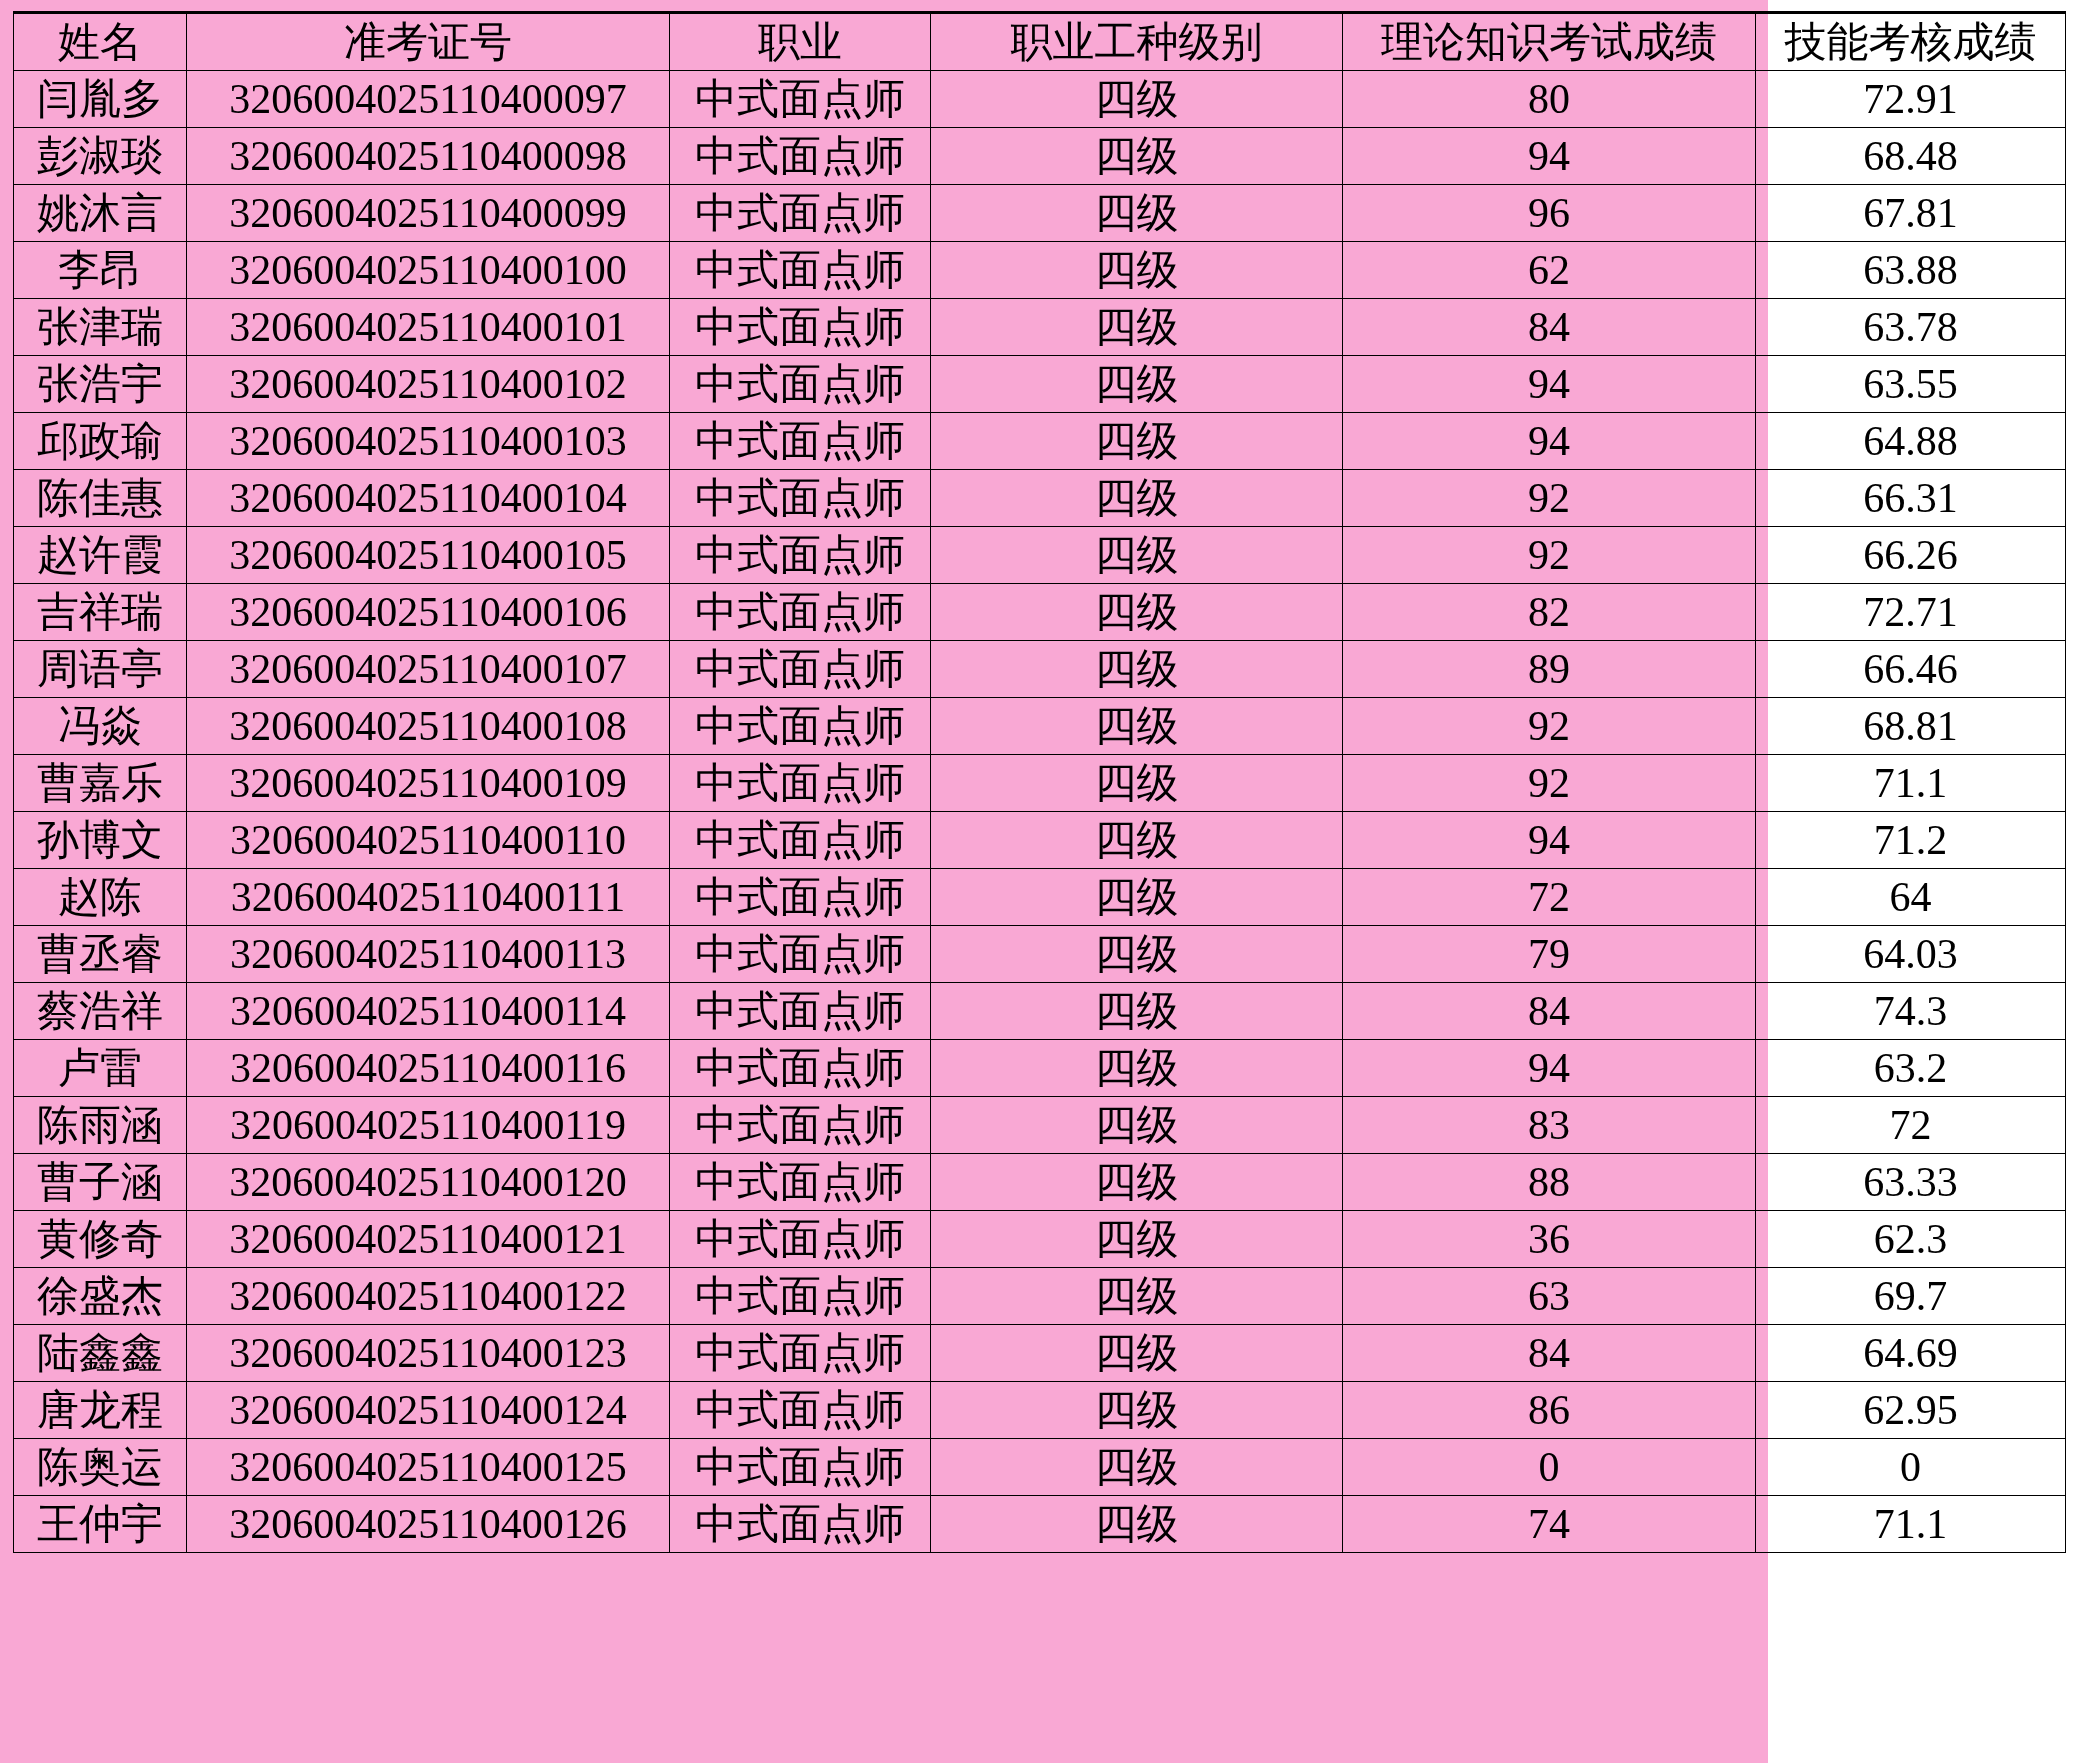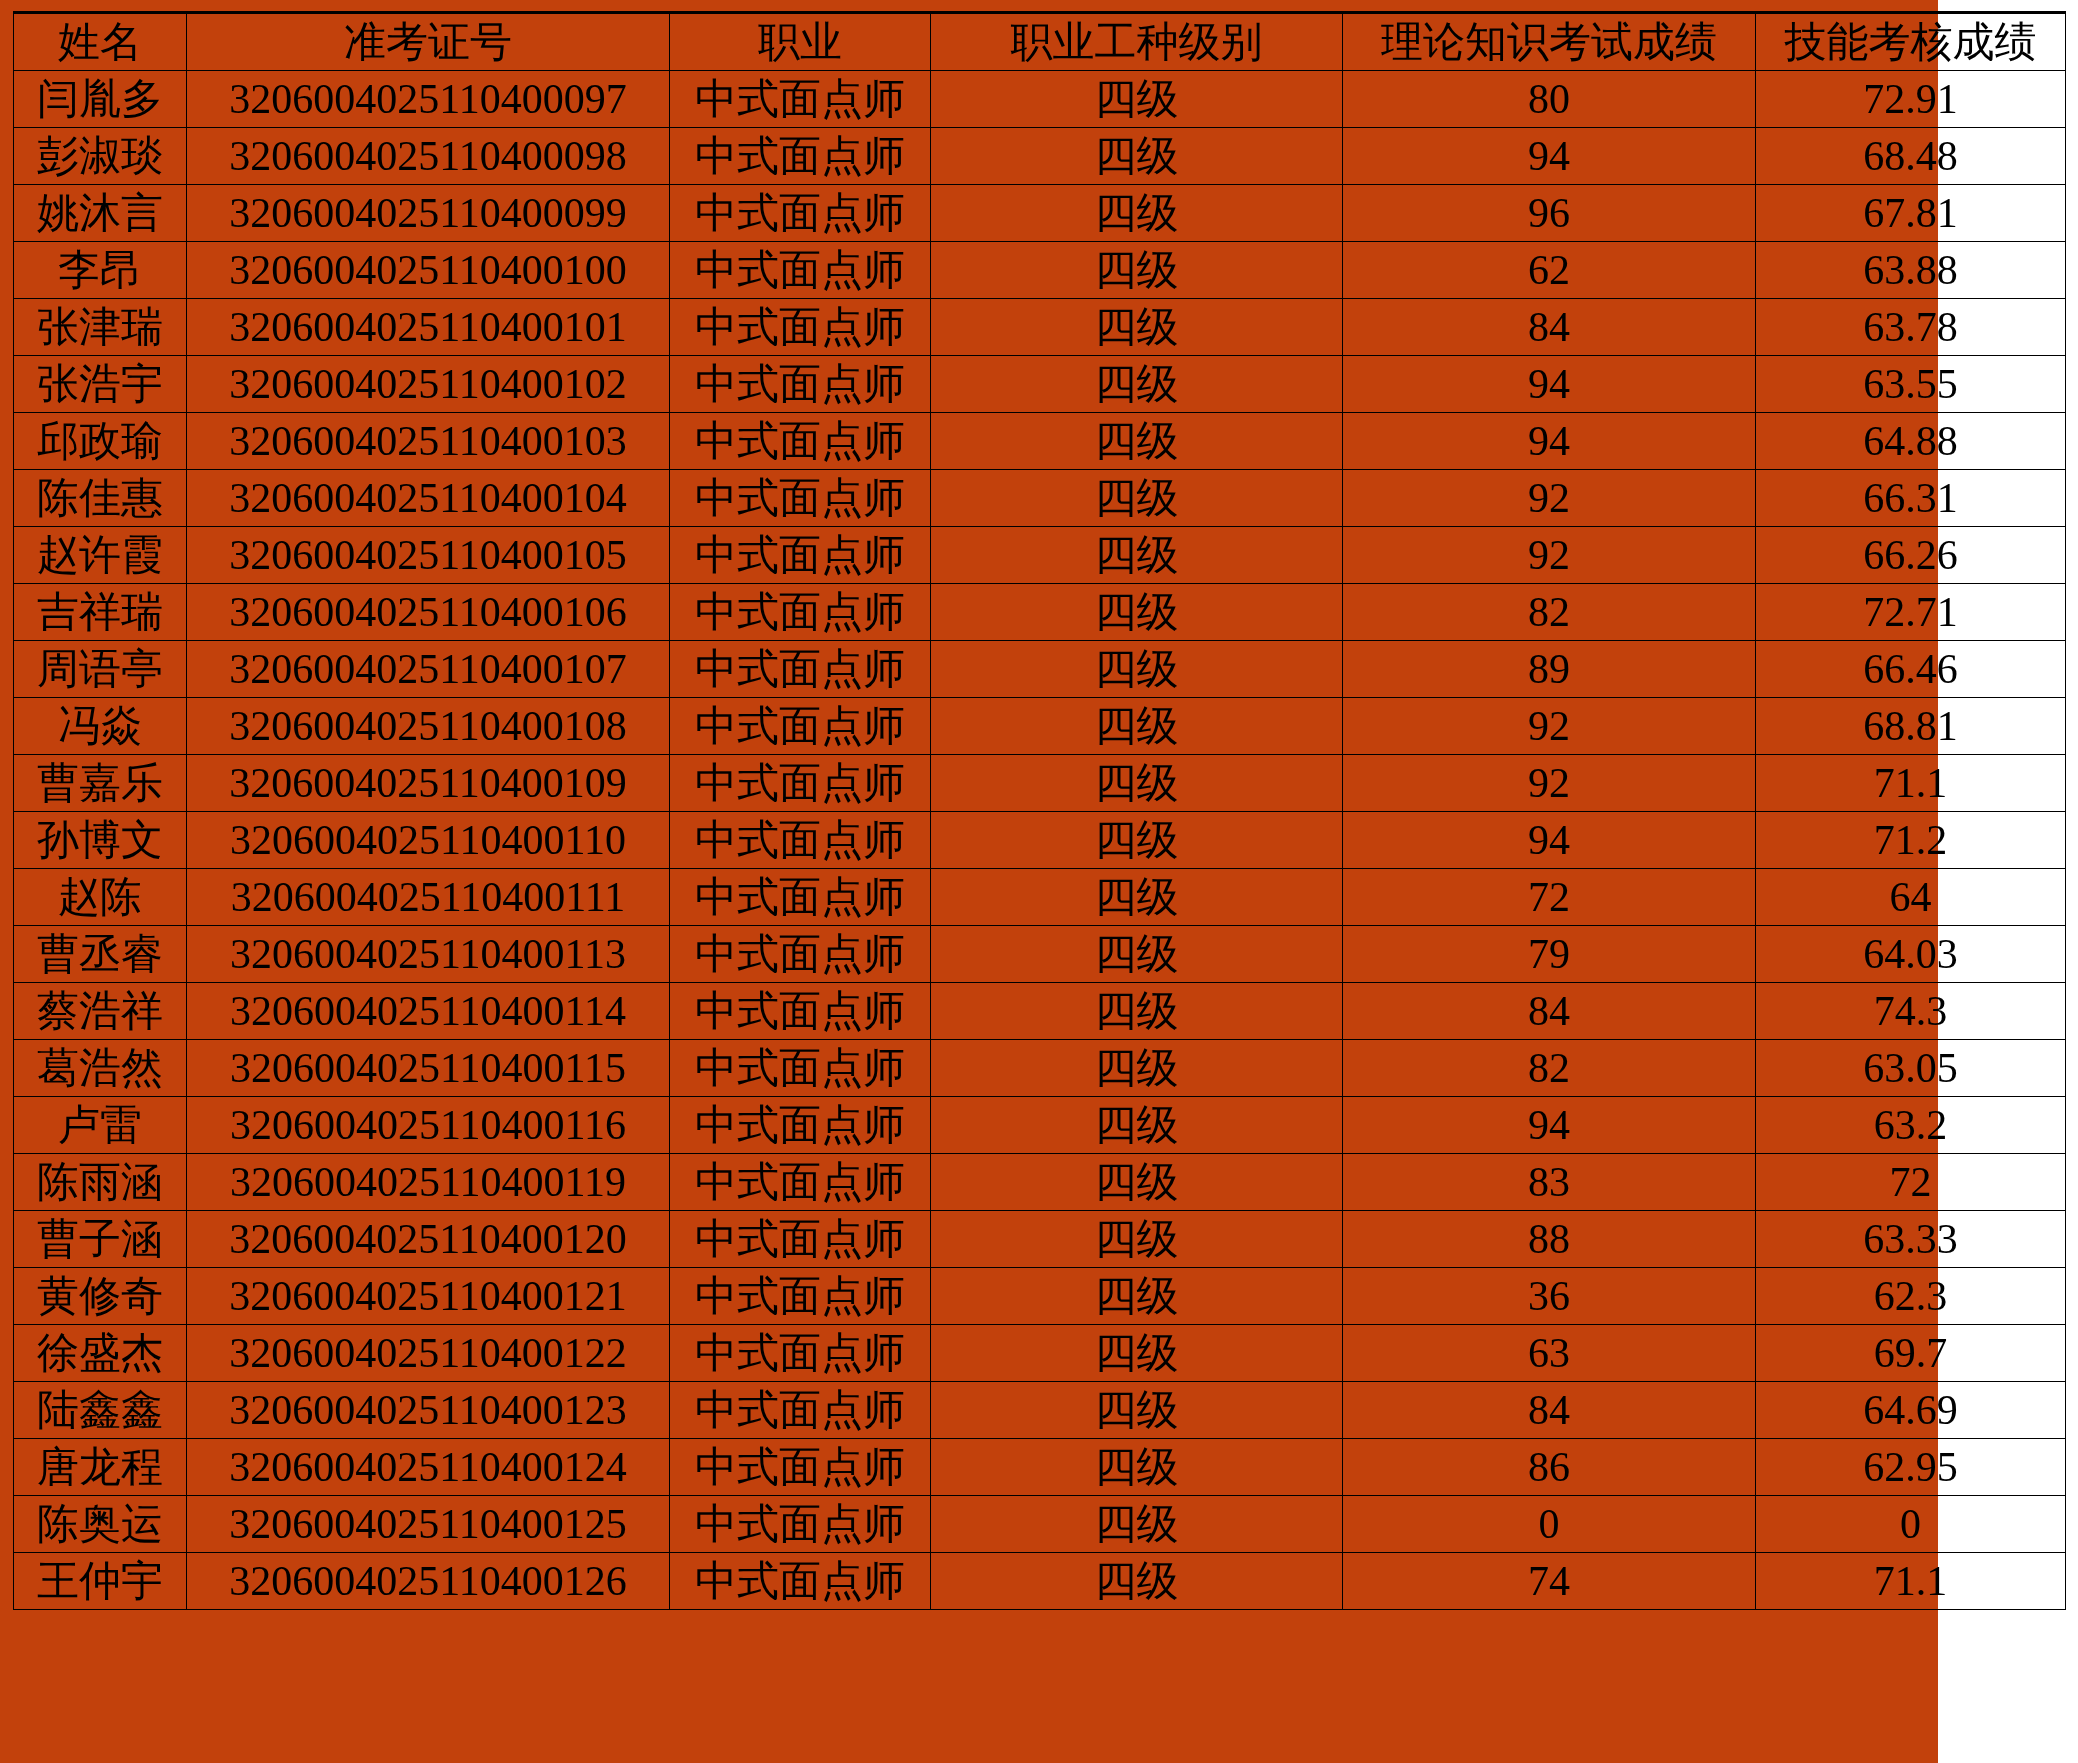--- a/index.html
+++ b/index.html
@@ -3,25 +3,25 @@
 <meta charset="utf-8">
 <style>
   html, body {
     margin: 0;
     padding: 0;
     background: #ffffff;
     font-family: "Liberation Serif", "DejaVu Serif", serif;
     color: #000000;
   }
   .sheet {
-    width: 1938px;
+    width: 1768px;
     height: 1764px;
     box-sizing: border-box;
     padding: 11.2px 0 0 13px;
-    background: #c2410c;
+    background: #f9a8d4;
   }
   table.score-table {
     border-collapse: collapse;
     table-layout: fixed;
     width: 2052px;
     border: 1.9px solid #000;
     border-top: 3.7px solid #000;
   }
   .score-table th,
   .score-table td {
@@ -191,28 +191,20 @@
         </tr>
         <tr>
           <td>蔡浩祥</td>
           <td>3206004025110400114</td>
           <td>中式面点师</td>
           <td>四级</td>
           <td>84</td>
           <td>74.3</td>
         </tr>
         <tr>
-          <td>葛浩然</td>
-          <td>3206004025110400115</td>
-          <td>中式面点师</td>
-          <td>四级</td>
-          <td>82</td>
-          <td>63.05</td>
-        </tr>
-        <tr>
           <td>卢雷</td>
           <td>3206004025110400116</td>
           <td>中式面点师</td>
           <td>四级</td>
           <td>94</td>
           <td>63.2</td>
         </tr>
         <tr>
           <td>陈雨涵</td>
           <td>3206004025110400119</td>

